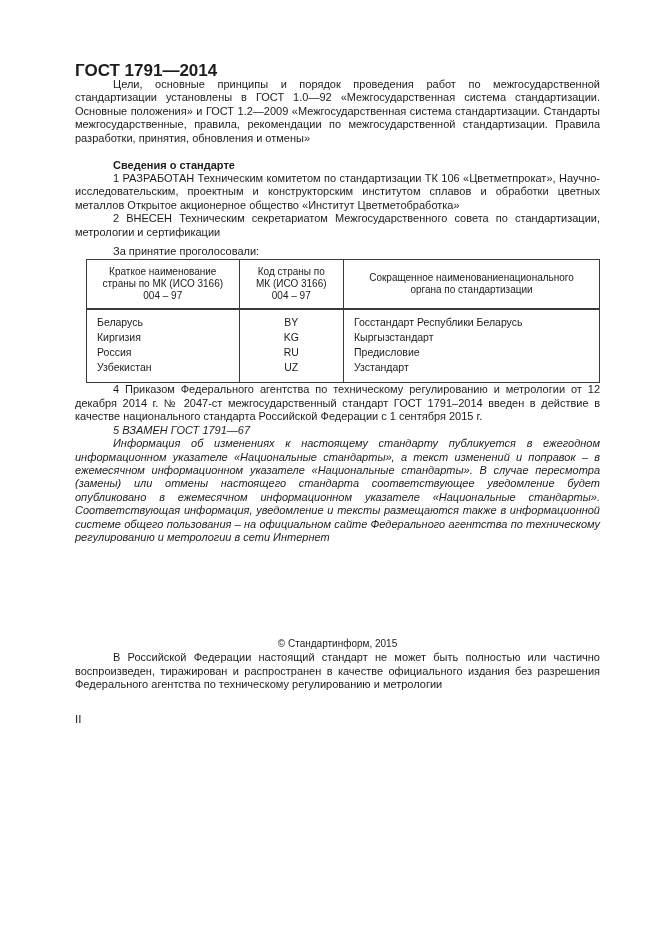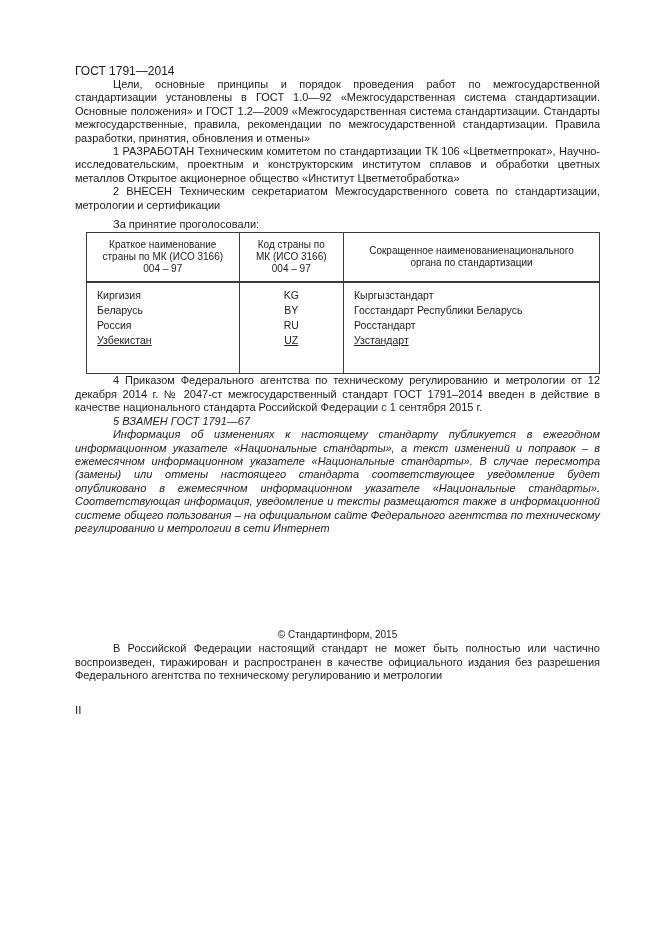--- a/index.html
+++ b/index.html
@@ -14,22 +14,22 @@
     background: #ffffff;
     color: #1c1c1c;
     font-family: "Liberation Sans", sans-serif;
     overflow: hidden;
     box-sizing: border-box;
   }
   .content {
     padding: 64px 61px 0 75px; 
   }
   .doc-code {
-    font-size: 12px;
-    font-weight: normal;
+    font-size: 17px;
+    font-weight: bold;
     line-height: 14px;
   }
   .doc-title {
     font-size: 12.5px;
     font-weight: bold;
     text-align: center;
     line-height: 15px;
     margin-top: 10px;
   }
   p.body-text {
@@ -80,23 +80,22 @@
     height: 42px;
   }
   table.vote-table tbody td {
     font-size: 10.5px;
     line-height: 15px;
     padding: 0 10px;
     vertical-align: middle;
   }
   table.vote-table tbody tr:first-child td { padding-top: 5px; }
   table.vote-table tbody tr:last-child td {
-    padding-bottom: 25px;
+    padding-bottom: 7px;
     border-bottom: 1px solid #3a3a3a;
-    text-decoration: underline;
   }
   .col-country { width: 146px; }
   .col-code { width: 100px; }
   .col-org { width: 245px; }
   td.cell-code { text-align: center; }
   .item-4 { margin-top: 12px; }
   .item-5 { margin-top: 19px; font-style: italic; }
   .note-italic {
     font-style: italic;
     margin-top: 7px;
@@ -118,51 +117,52 @@
 <body>
 
 <div class="page">
   <div class="content">
 
     <div class="doc-code">ГОСТ 1791—2014</div>
 
 
     <p class="body-text intro">Цели, основные принципы и  порядок проведения работ по межгосударственной стандартизации установлены в ГОСТ 1.0—92 «Межгосударственная система стандартизации. Основные положения» и ГОСТ 1.2—2009 «Межгосударственная система стандартизации. Стандарты межгосударственные, правила, рекомендации по межгосударственной стандартизации. Правила разработки, принятия, обновления и отмены»</p>
 
+    <div class="subheading">Сведения о стандарте</div>
 
     <p class="body-text item-1">1 РАЗРАБОТАН  Техническим комитетом по стандартизации ТК 106  «Цветметпрокат»,  Научно-исследовательским, проектным и конструкторским институтом сплавов и обработки цветных металлов Открытое акционерное общество «Институт Цветметобработка»</p>
 
     <p class="body-text item-2">2 ВНЕСЕН Техническим секретариатом Межгосударственного совета по стандартизации, метрологии и сертификации</p>
 
 
     <p class="vote-label">За принятие проголосовали:</p>
 
     <table class="vote-table">
       <thead>
         <tr>
           <th class="col-country">Краткое наименование страны по МК  (ИСО 3166) 004 – 97</th>
           <th class="col-code">Код страны по МК (ИСО 3166) 004 – 97</th>
           <th class="col-org">Сокращенное наименованиенационального органа по стандартизации</th>
         </tr>
       </thead>
       <tbody>
         <tr>
+          <td>Беларусь</td>
+          <td class="cell-code">BY</td>
+          <td>Госстандарт Республики Беларусь</td>
+        </tr>
+        <tr>
           <td>Киргизия</td>
           <td class="cell-code">KG</td>
           <td>Кыргызстандарт</td>
         </tr>
         <tr>
-          <td>Беларусь</td>
-          <td class="cell-code">BY</td>
-          <td>Госстандарт Республики Беларусь</td>
-        </tr>
-        <tr>
           <td>Россия</td>
           <td class="cell-code">RU</td>
-          <td>Росстандарт</td>
+          <td>Предисловие</td>
         </tr>
         <tr>
           <td>Узбекистан</td>
           <td class="cell-code">UZ</td>
           <td>Узстандарт</td>
         </tr>
       </tbody>
     </table>
 
     <p class="body-text item-4">4 Приказом Федерального агентства по техническому регулированию и метрологии от 12 декабря 2014 г. № 2047-ст межгосударственный стандарт ГОСТ 1791–2014 введен в действие в качестве национального стандарта Российской  Федерации с 1 сентября 2015 г.</p>

